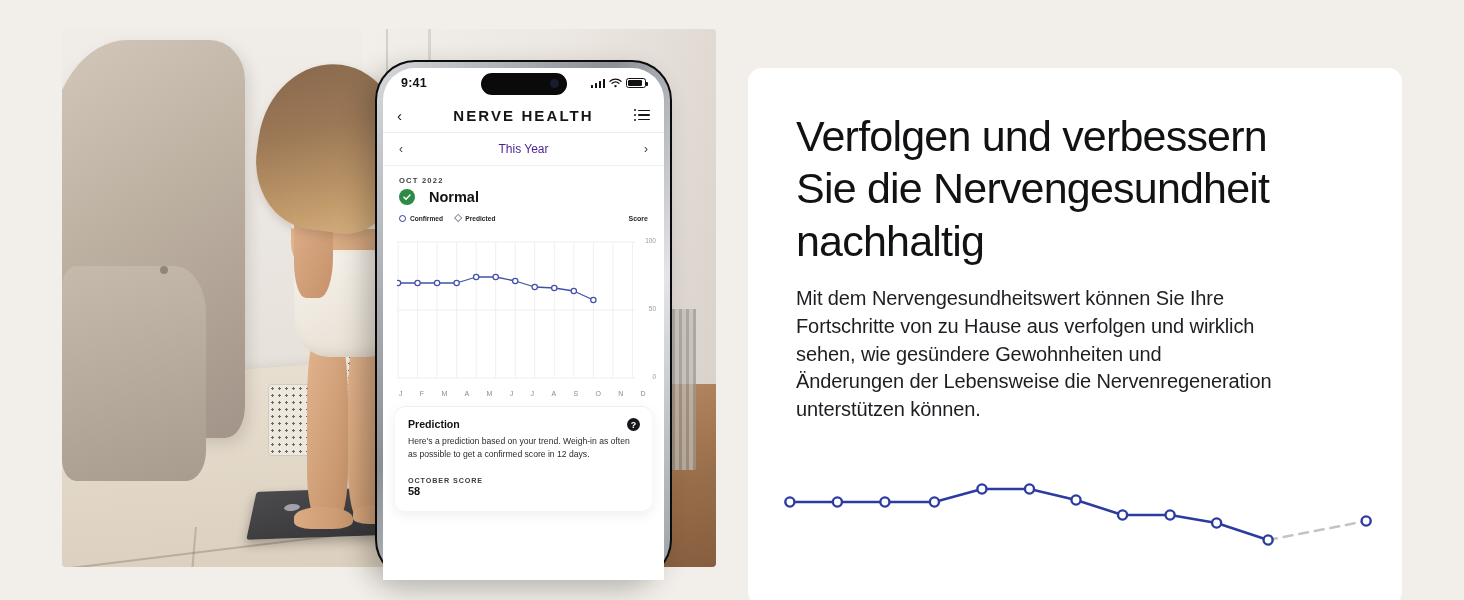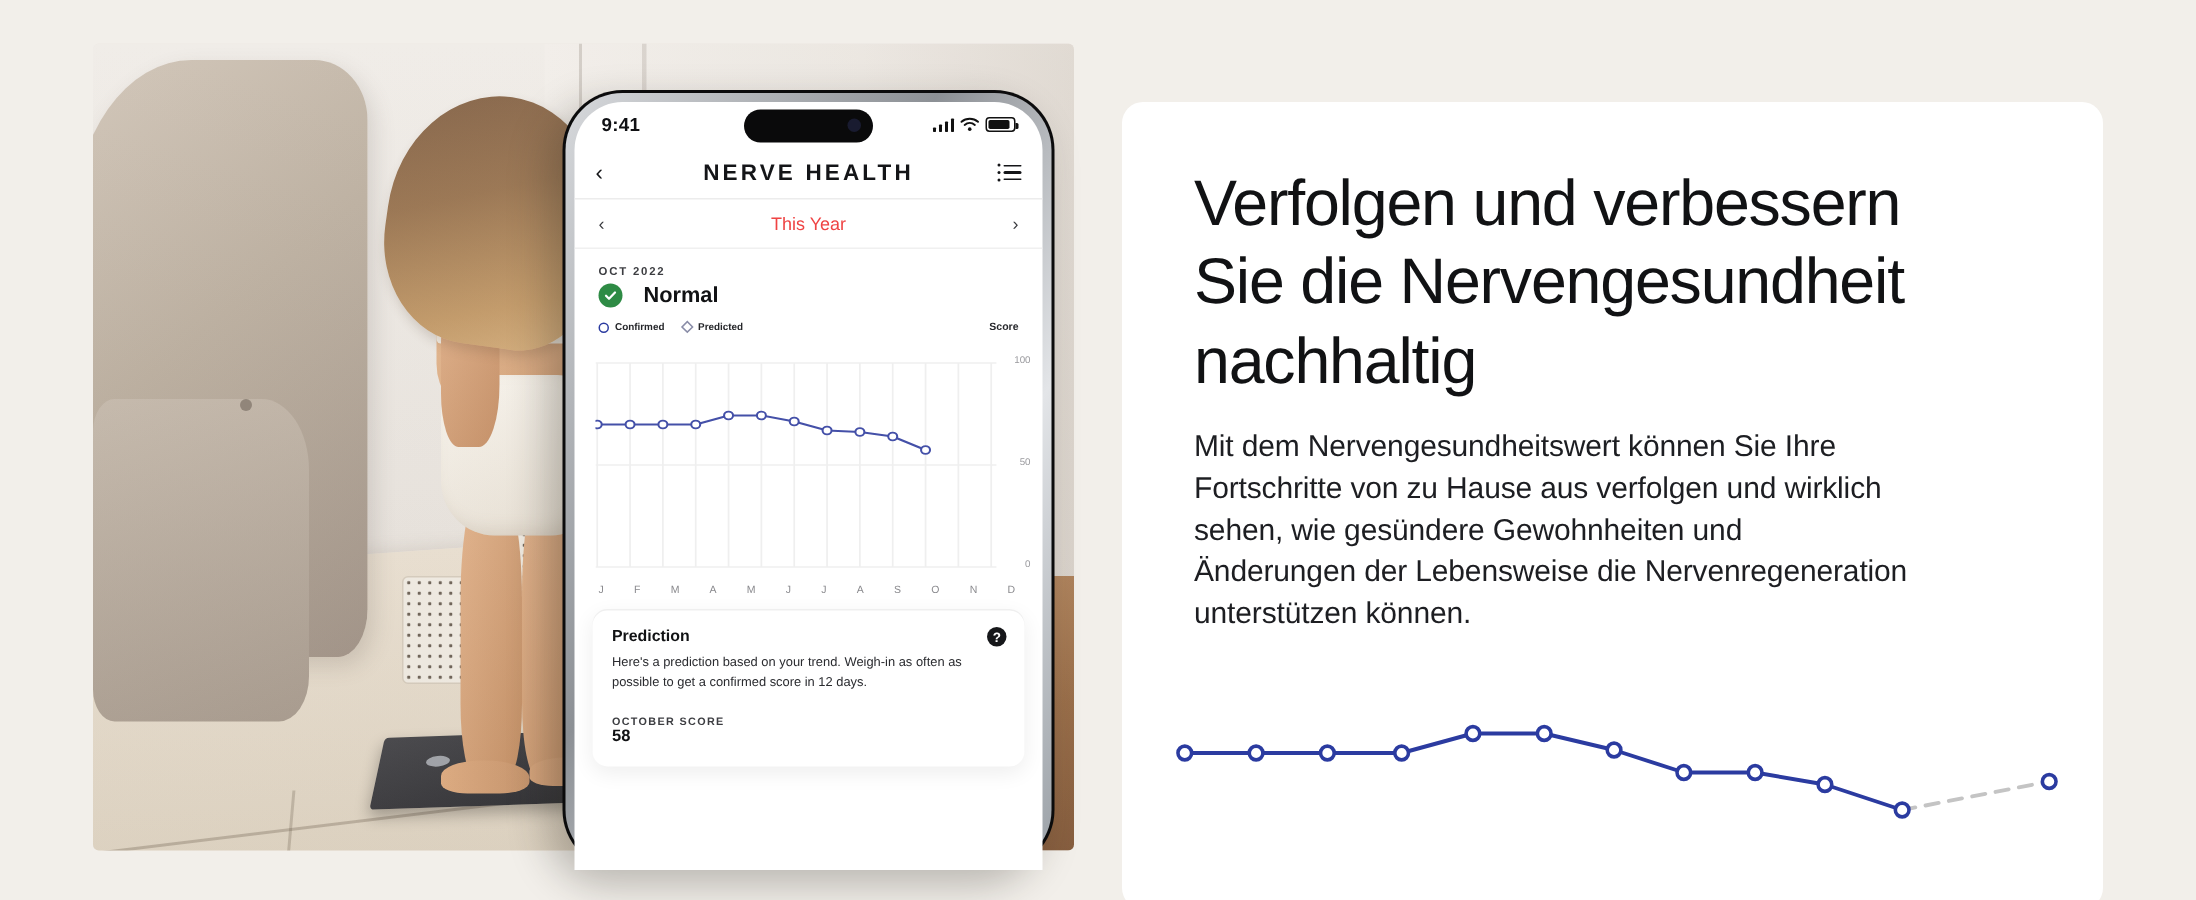--- a/index.html
+++ b/index.html
@@ -95,21 +95,21 @@
      background:linear-gradient(160deg,#7C5A3E 0%,#96704B 40%,#C29865 78%,#D9B27F 100%);
      border-radius:52% 52% 36% 44%;transform:rotate(8deg);
      box-shadow:2px 4px 8px rgba(80,60,40,.2);}
   .p-neck{position:absolute;left:40%;top:22.5%;width:5%;height:4%;
      background:#EDEAE4;border-radius:40%;}
   .photo-fade{position:absolute;inset:0;
      background:linear-gradient(180deg,rgba(255,255,255,.08),rgba(60,50,40,.05));}
 
   
   .phone{
-    position:absolute;left:375px;top:60px;width:328px;height:520px;
+    position:absolute;left:375px;top:60px;width:297px;height:520px;
     border-radius:40px;background:#0B0B0C;
     box-shadow:-10px 10px 26px rgba(40,35,30,.28);
     padding:4px;box-sizing:border-box;
   }
   .phone-edge{position:absolute;inset:2px;border-radius:38px;
     background:linear-gradient(120deg,#D7D9DC,#8C9095 40%,#E3E5E8 70%,#9AA0A6);}
   .phone-screen{position:absolute;left:8px;top:8px;right:8px;bottom:0;
     border-radius:32px 32px 0 0;background:#FFFFFF;overflow:hidden;}
   .status-bar{height:30px;display:flex;align-items:center;
     padding:0 18px;position:relative;}
@@ -135,21 +135,21 @@
     font-size:15px;font-weight:700;letter-spacing:2.1px;color:#141518;}
   .chev-back{font-size:15px;color:#141518;line-height:1;font-weight:400;}
   .list-icon{margin-left:auto;display:flex;flex-direction:column;gap:2.6px;}
   .list-icon span{display:flex;align-items:center;gap:2.5px;}
   .list-icon i{display:block;width:2px;height:2px;background:#141518;border-radius:50%;}
   .list-icon b{display:block;width:12px;height:1.8px;background:#141518;border-radius:1px;}
 
   .period-row{height:32px;display:flex;align-items:center;justify-content:space-between;
     padding:0 16px;border-bottom:1px solid #F0F0F0;}
   .period-row .arr{font-size:12px;color:#3A3B3F;}
-  .period-label{font-size:12px;color:#ef4444;}
+  .period-label{font-size:12px;color:#4c1d95;}
 
   .score-block{padding:10px 16px 4px;}
   .score-date{font-size:7.6px;font-weight:700;letter-spacing:1.2px;color:#3C3D41;}
   .score-state{display:flex;align-items:center;gap:14px;margin-top:4px;}
   .check-badge{width:16px;height:16px;border-radius:50%;background:#2E8B45;
     display:flex;align-items:center;justify-content:center;}
   .check-badge svg{width:10px;height:10px;}
   .score-state-label{font-size:14.5px;font-weight:700;color:#111214;}
 
   .legend-row{display:flex;align-items:center;gap:12px;padding:6px 16px 4px;}

